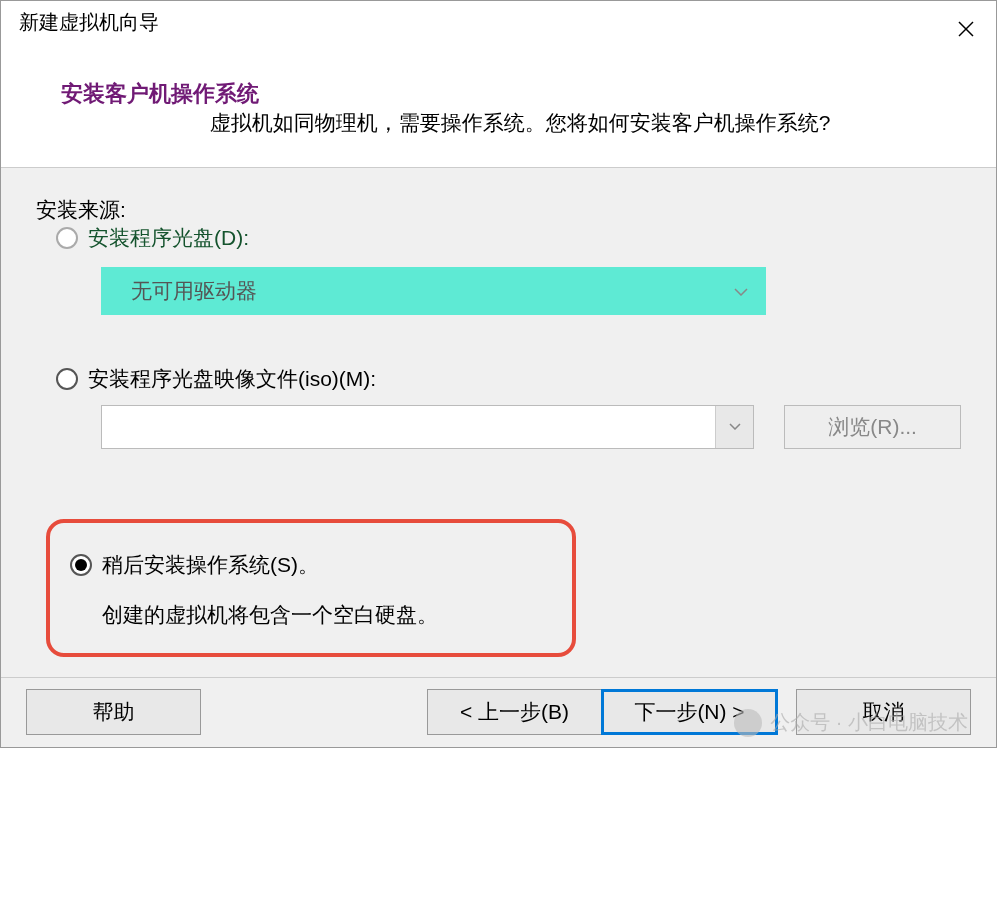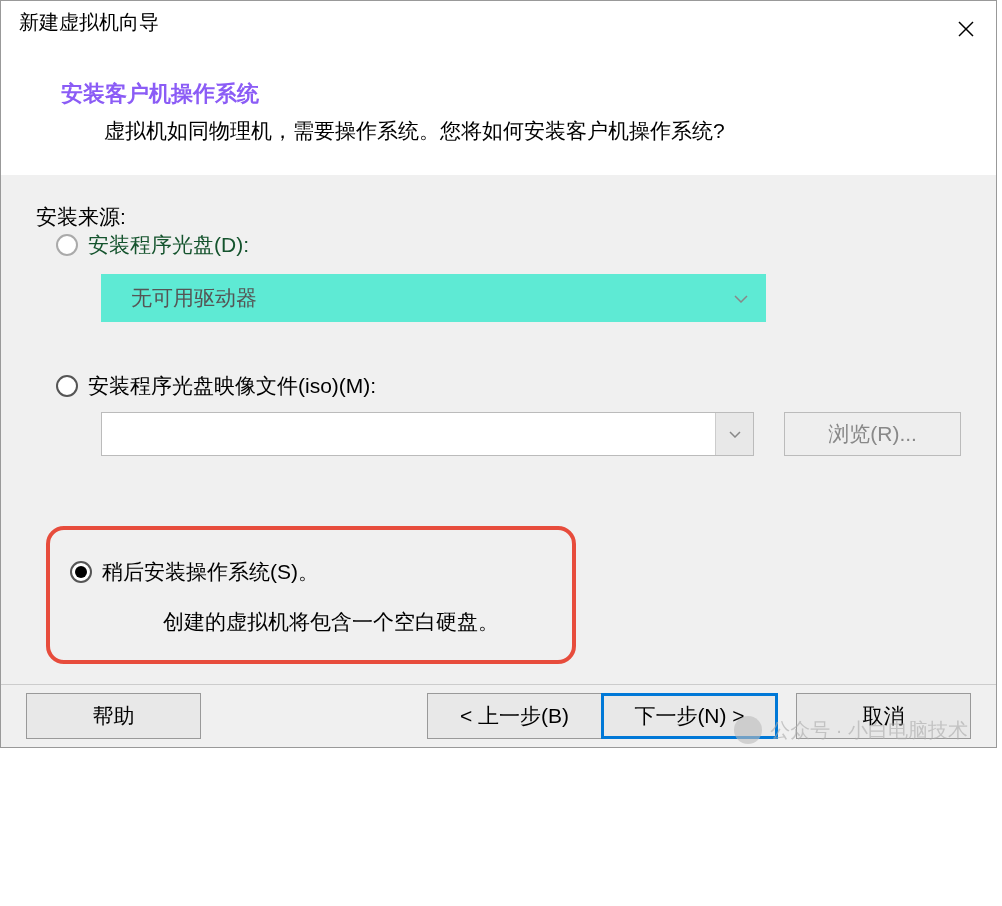--- a/index.html
+++ b/index.html
@@ -47,27 +47,27 @@
       stroke: #000;
       stroke-width: 1.5;
     }
     .header-section {
       background: #ffffff;
       padding: 30px 60px 30px 60px;
     }
     .header-title {
       font-size: 22px;
       font-weight: bold;
-      color: #8b5cf6;
-      margin-bottom: 8px;
+      color: #701a75;
     }
     .header-subtitle {
       font-size: 21px;
       color: #000;
       margin-left: 43px;
+      text-align: center;
     }
     .divider {
       height: 1px;
       background: #ccc;
       width: 100%;
     }
     .content-area {
       flex: 1;
       background: #f0f0f0;
       padding: 28px 35px 20px 35px;
@@ -186,21 +186,20 @@
       width: 530px;
     }
     .highlight-box .radio-option {
       margin-left: 0;
       margin-bottom: 22px;
     }
     .highlight-desc {
       font-size: 21px;
       color: #000;
       margin-left: 32px;
-      text-align: center;
     }
     .footer {
       height: 80px;
       background: #f0f0f0;
       border-top: 1px solid #ccc;
       display: flex;
       align-items: center;
       padding: 8px 25px;
     }
     .footer-btn {

